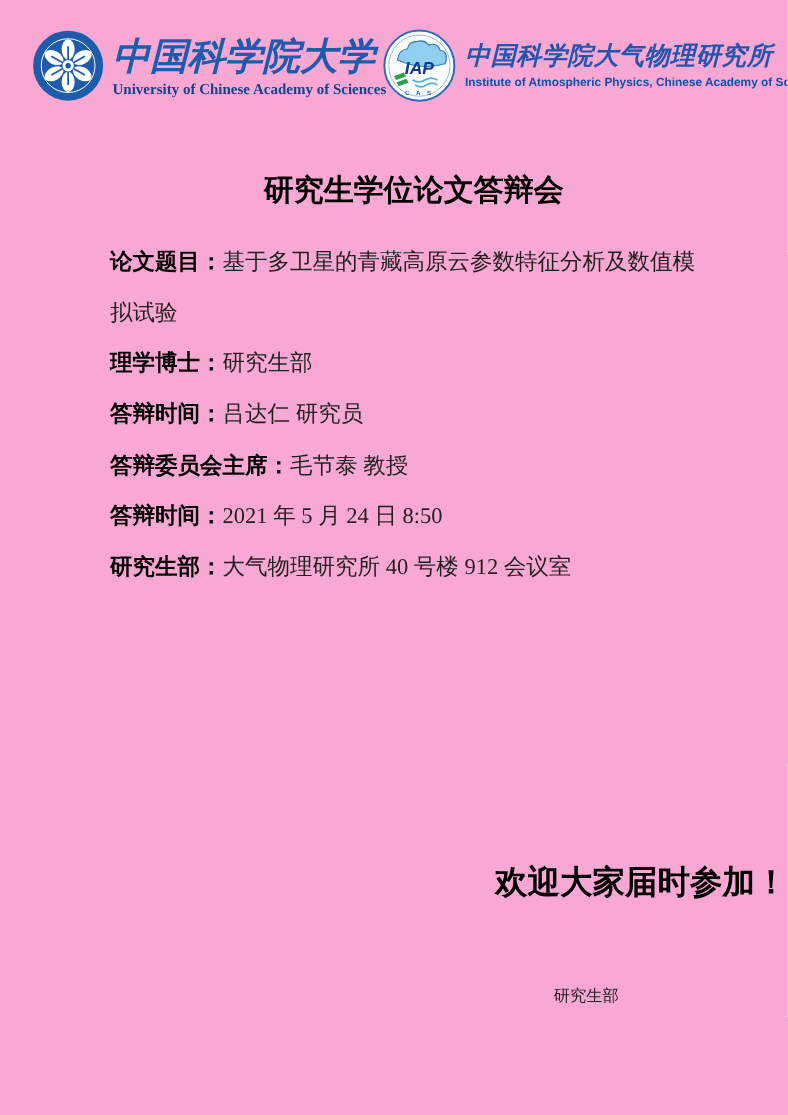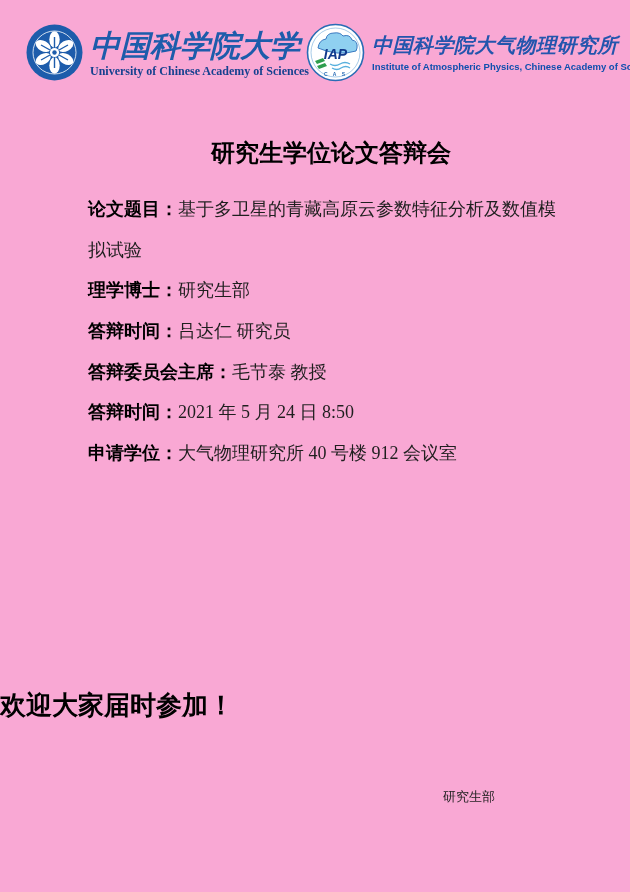--- a/index.html
+++ b/index.html
@@ -71,21 +71,21 @@
     font-weight: bold; color: #000;
   }
   .line .value {
     font-family: "Liberation Serif", serif;
     color: #1f1f1f;
   }
 
   
   .welcome {
     position: absolute; top: 689px; left: 0; width: 100%;
-    text-align: left;
+    text-align: right;
     font-weight: bold; font-size: 26px; line-height: 32px;
     color: #000;
   }
 
   
   .footer-dept {
     position: absolute; top: 787px; left: 443px;
     font-family: "Liberation Serif", serif;
     font-size: 13px; line-height: 20px;
     color: #1f1f1f; white-space: nowrap;
@@ -159,21 +159,21 @@
     <div class="line">
       <span class="label">答辩时间：</span><span class="value">吕达仁  研究员</span>
     </div>
     <div class="line">
       <span class="label">答辩委员会主席：</span><span class="value">毛节泰  教授</span>
     </div>
     <div class="line">
       <span class="label">答辩时间：</span><span class="value">2021 年 5 月 24 日 8:50</span>
     </div>
     <div class="line">
-      <span class="label">申请学位：</span><span class="value">大气物理研究所 40 号楼 912 会议室</span>
+      <span class="label">研究生部：</span><span class="value">大气物理研究所 40 号楼 912 会议室</span>
     </div>
   </div>
 
   <div class="welcome">欢迎大家届时参加！</div>
 
   <div class="footer-dept">研究生部</div>
 
 </div>
 
 </body></html>

